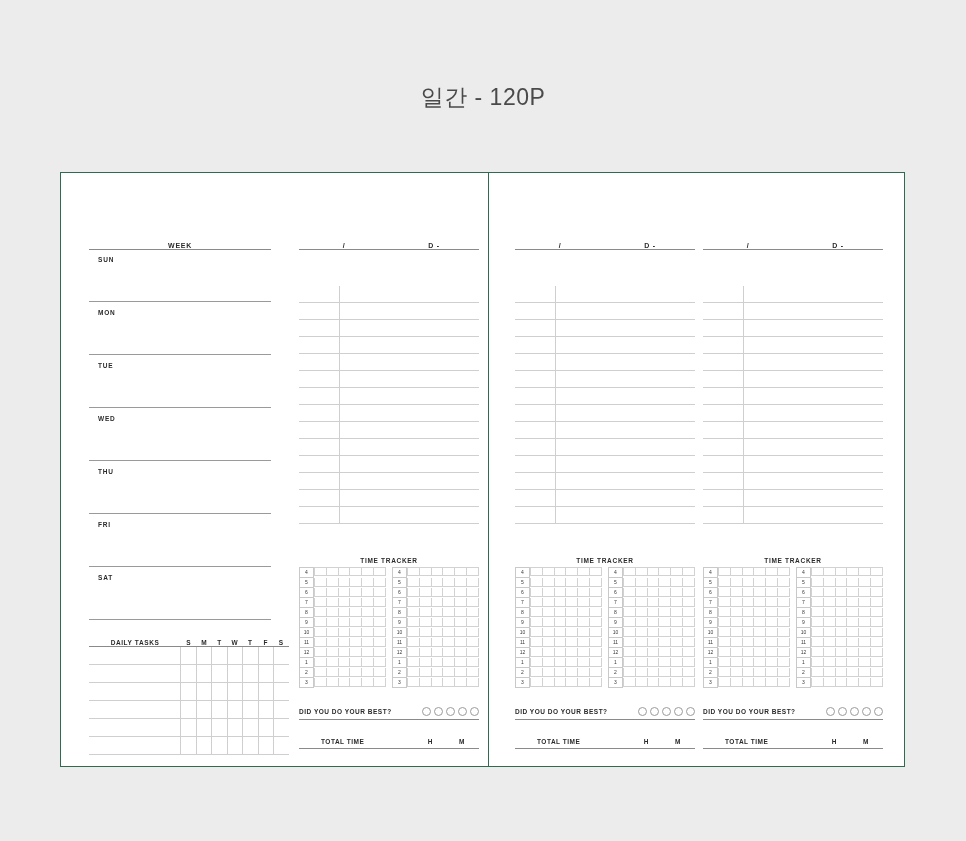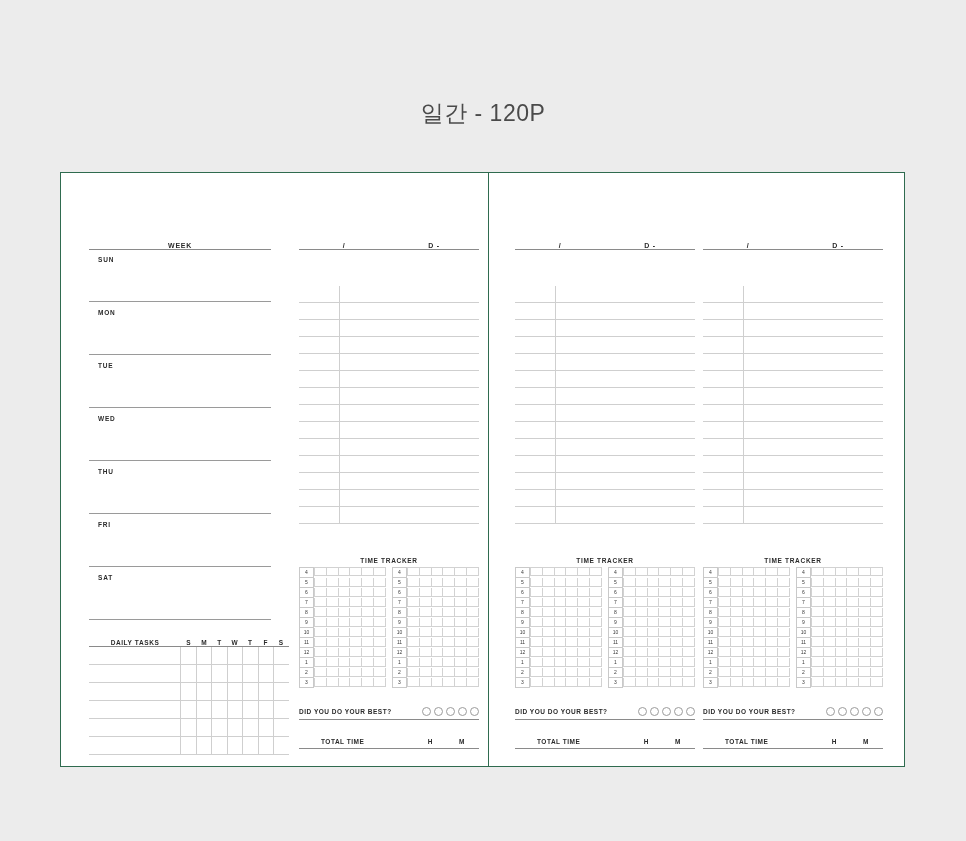--- a/index.html
+++ b/index.html
@@ -18,21 +18,20 @@
   }
   #page-title {
     position: absolute;
     top: 82px;
     left: 0;
     width: 966px;
     text-align: center;
     font-size: 23px;
     color: #4a4a4a;
     letter-spacing: 0.5px;
-    margin-top: 16px;
   }
 
   
   .spread {
     position: absolute;
     left: 60px;
     top: 172px;
     width: 845px;
     height: 595px;
     background: #ffffff;

